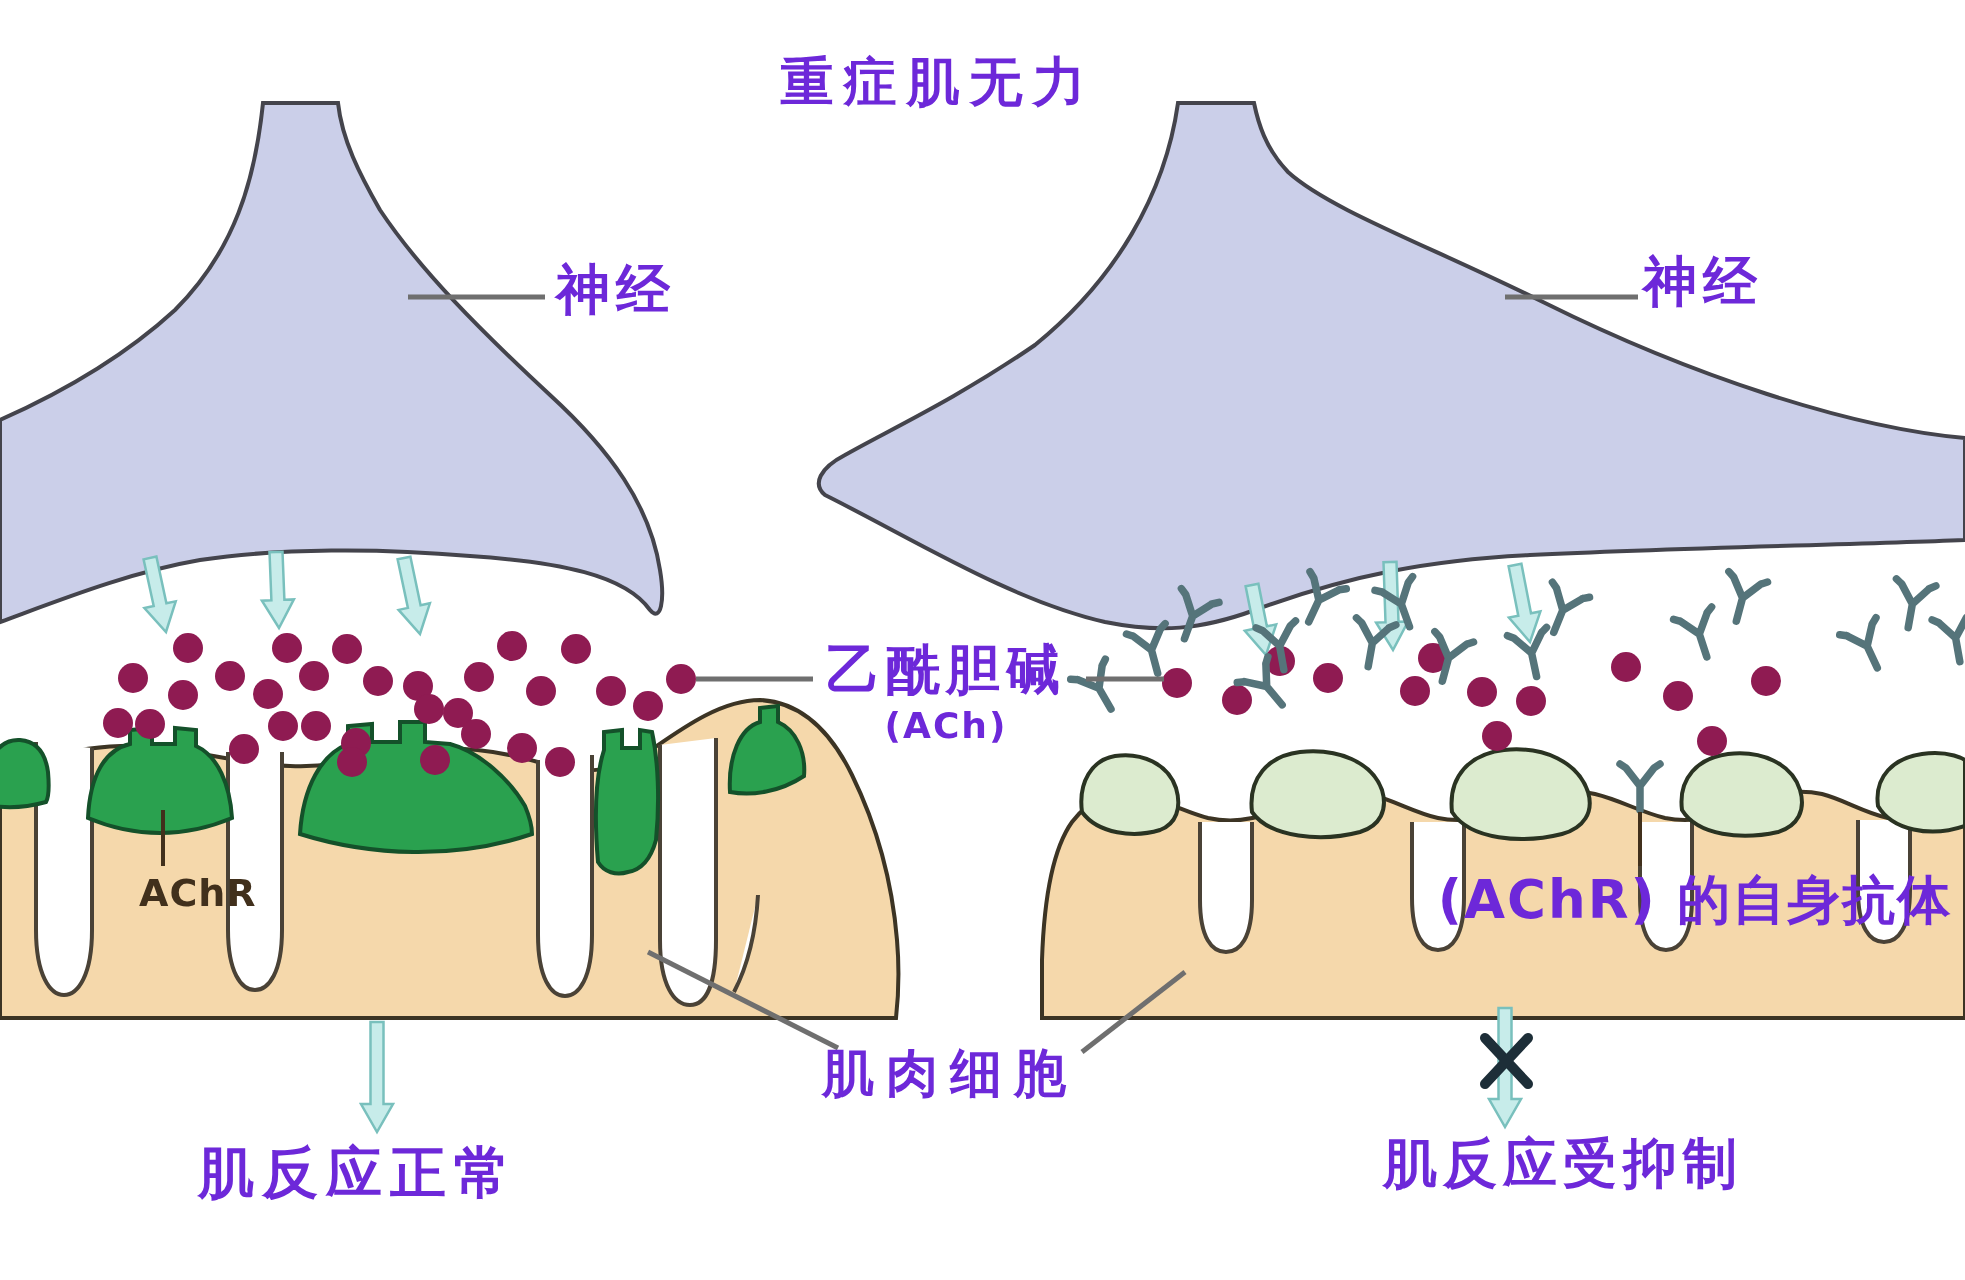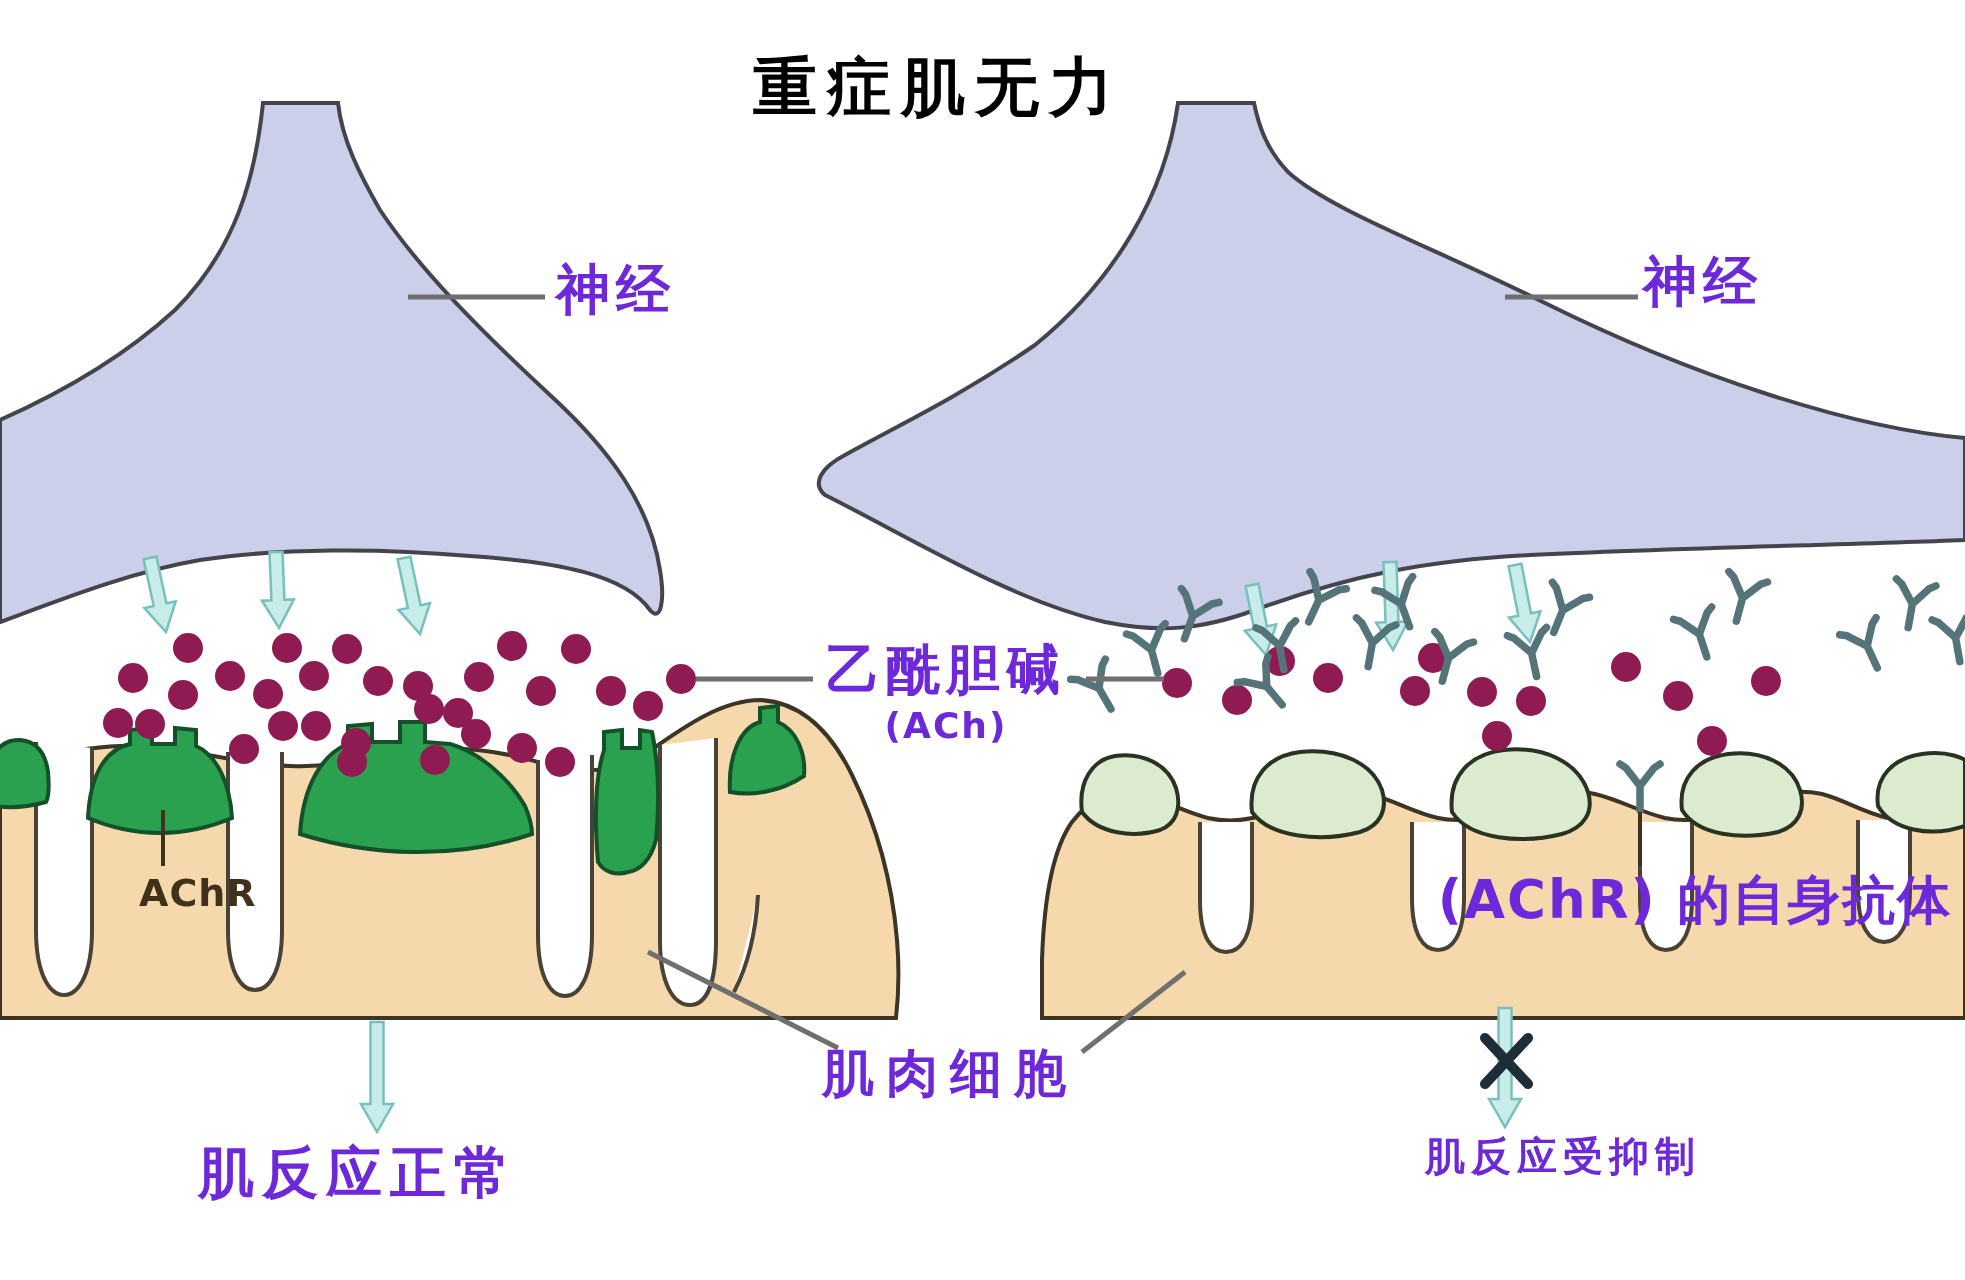--- a/index.html
+++ b/index.html
@@ -6,30 +6,30 @@
   .canvas{
     position:relative;width:1965px;height:1280px;background:#ffffff;overflow:hidden;
     font-family:"DejaVu Sans","Liberation Sans",sans-serif;
   }
   .canvas svg{position:absolute;left:0;top:0;}
   .lbl{
     position:absolute;color:#6d28d9;font-weight:bold;white-space:nowrap;
     line-height:1.12;letter-spacing:6px;
   }
   .lbl.center{transform:translateX(-50%);text-align:center;}
-  #title{font-size:64px;letter-spacing:10px;color:#000000;}
+  #title{font-size:53px;letter-spacing:10px;color:#6d28d9;}
   #nerve-left,#nerve-right{font-size:54px;}
   #ach-label{font-size:54px;}
   #ach-label .sub{font-size:36px;letter-spacing:2px;margin-top:6px;}
   #achr-label{font-size:38px;color:#41301c;letter-spacing:1px;}
   #muscle-label{font-size:52px;letter-spacing:12px;}
   #response-normal{font-size:56px;letter-spacing:8px;}
   #antibody-label{font-size:53px;letter-spacing:4px;}
   #antibody-label .l2{letter-spacing:2px;margin-top:4px;}
-  #response-inhibited{font-size:40px;letter-spacing:6px;}
+  #response-inhibited{font-size:54px;letter-spacing:6px;}
 </style>
 </head>
 <body>
 
 <div class="canvas">
 
   <svg width="1965" height="1280" viewBox="0 0 1965 1280">
 
     <path d="M 263,103 C 255,180 235,250 175,310 C 115,365 45,400 0,420
          L 0,622 C 60,600 130,572 200,560 C 280,548 380,548 470,556

